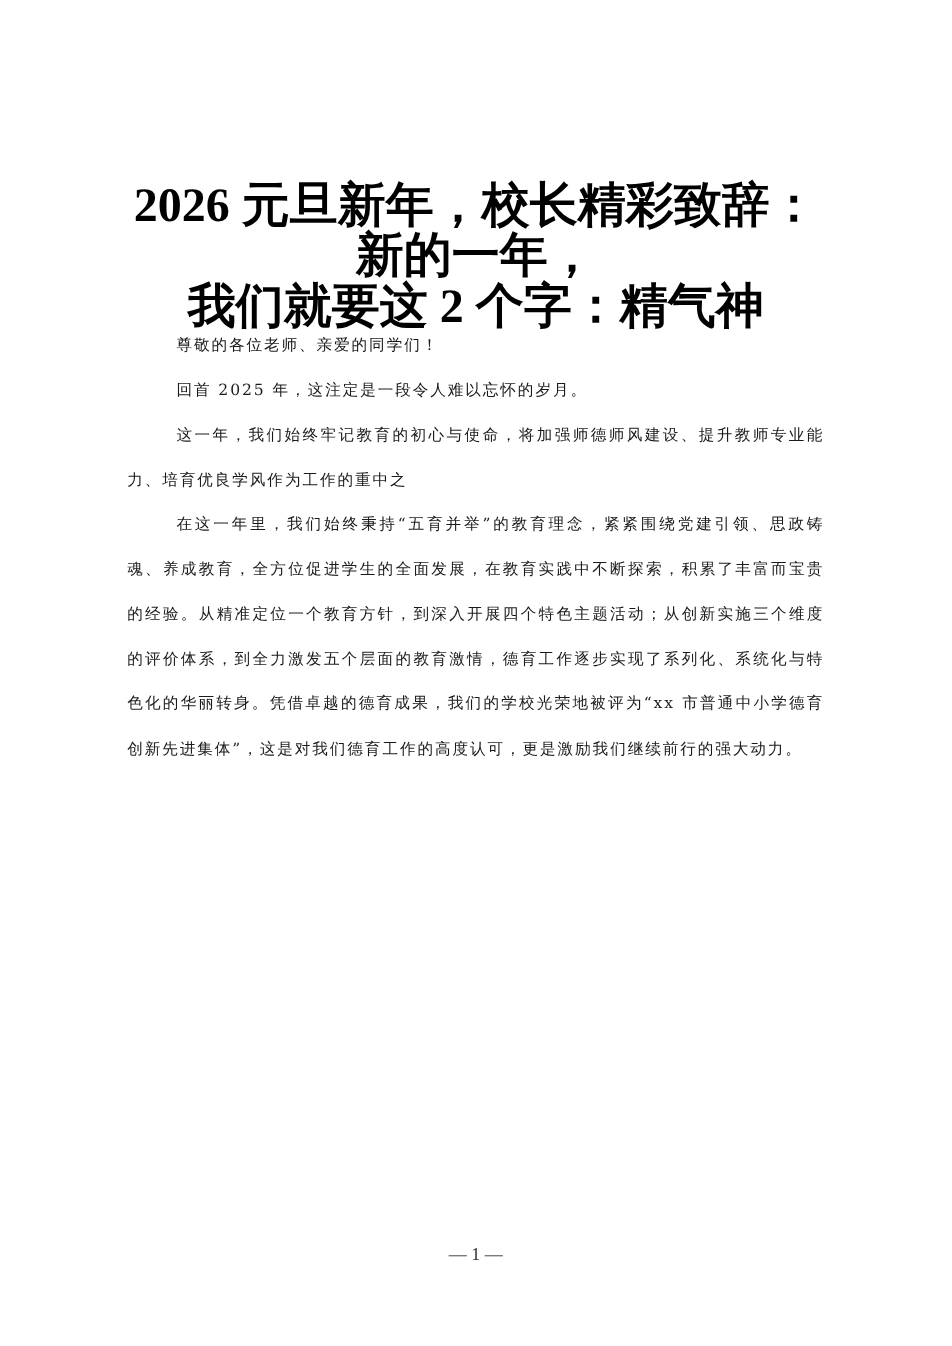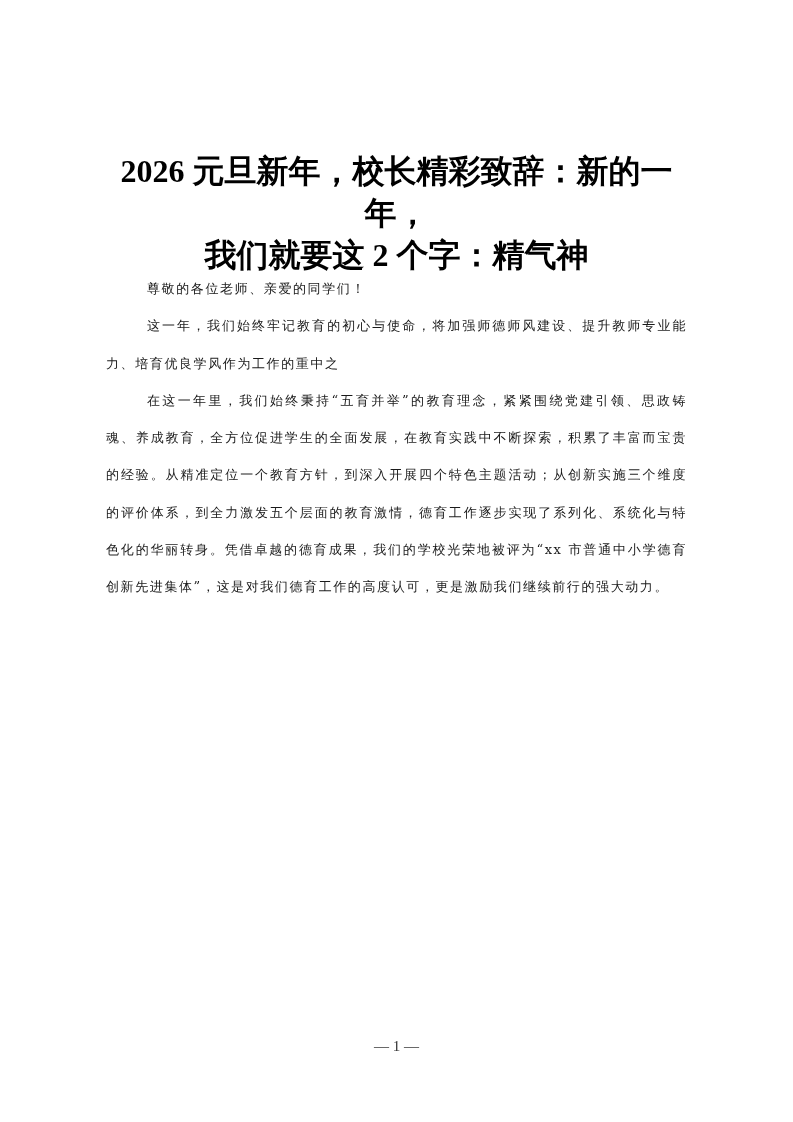--- a/index.html
+++ b/index.html
@@ -1,33 +1,34 @@
 <!DOCTYPE html>
 <html><head>
 <meta charset="utf-8">
 <style>
   html, body { margin:0; padding:0; background:#ffffff; }
   body { width:793px; height:1122px; position:relative; overflow:hidden;
          font-family:"DejaVu Serif","Liberation Serif",serif; color:#111; }
   .title { position:absolute; left:100px; width:593px; top:150px; text-align:center;
            font-family:"Liberation Serif","DejaVu Serif",serif; font-weight:bold;
-           font-size:32px; line-height:42px; color:#000; letter-spacing:0px; }
+           font-size:40px; line-height:42px; color:#000; letter-spacing:0px; }
   .body { position:absolute; left:106px; width:581px; top:270px; }
   .p { font-size:13px; line-height:37.3px; text-align:justify; text-align-last:left;
        text-indent:41px; margin:0; letter-spacing:1.6px; color:#1a1a1a; }
   .footer { position:absolute; top:1038px; left:0; width:793px; text-align:center;
             font-size:15px; color:#333; font-family:"Liberation Serif",serif; }
 </style>
 </head>
 <body>
 
 <div class="title">
   <div>2026 元旦新年，校长精彩致辞：新的一年，</div>
   <div>我们就要这 2 个字：精气神</div>
 </div>
 
 <div class="body">
   <p class="p">尊敬的各位老师、亲爱的同学们！</p>
+  <p class="p">回首 2025 年，这注定是一段令人难以忘怀的岁月。</p>
   <p class="p">这一年，我们始终牢记教育的初心与使命，将加强师德师风建设、提升教师专业能力、培育优良学风作为工作的重中之</p>
   <p class="p">在这一年里，我们始终秉持“五育并举”的教育理念，紧紧围绕党建引领、思政铸魂、养成教育，全方位促进学生的全面发展，在教育实践中不断探索，积累了丰富而宝贵的经验。从精准定位一个教育方针，到深入开展四个特色主题活动；从创新实施三个维度的评价体系，到全力激发五个层面的教育激情，德育工作逐步实现了系列化、系统化与特色化的华丽转身。凭借卓越的德育成果，我们的学校光荣地被评为“xx 市普通中小学德育创新先进集体”，这是对我们德育工作的高度认可，更是激励我们继续前行的强大动力。</p>
 </div>
 
 <div class="footer">— 1 —</div>
 
 </body></html>

